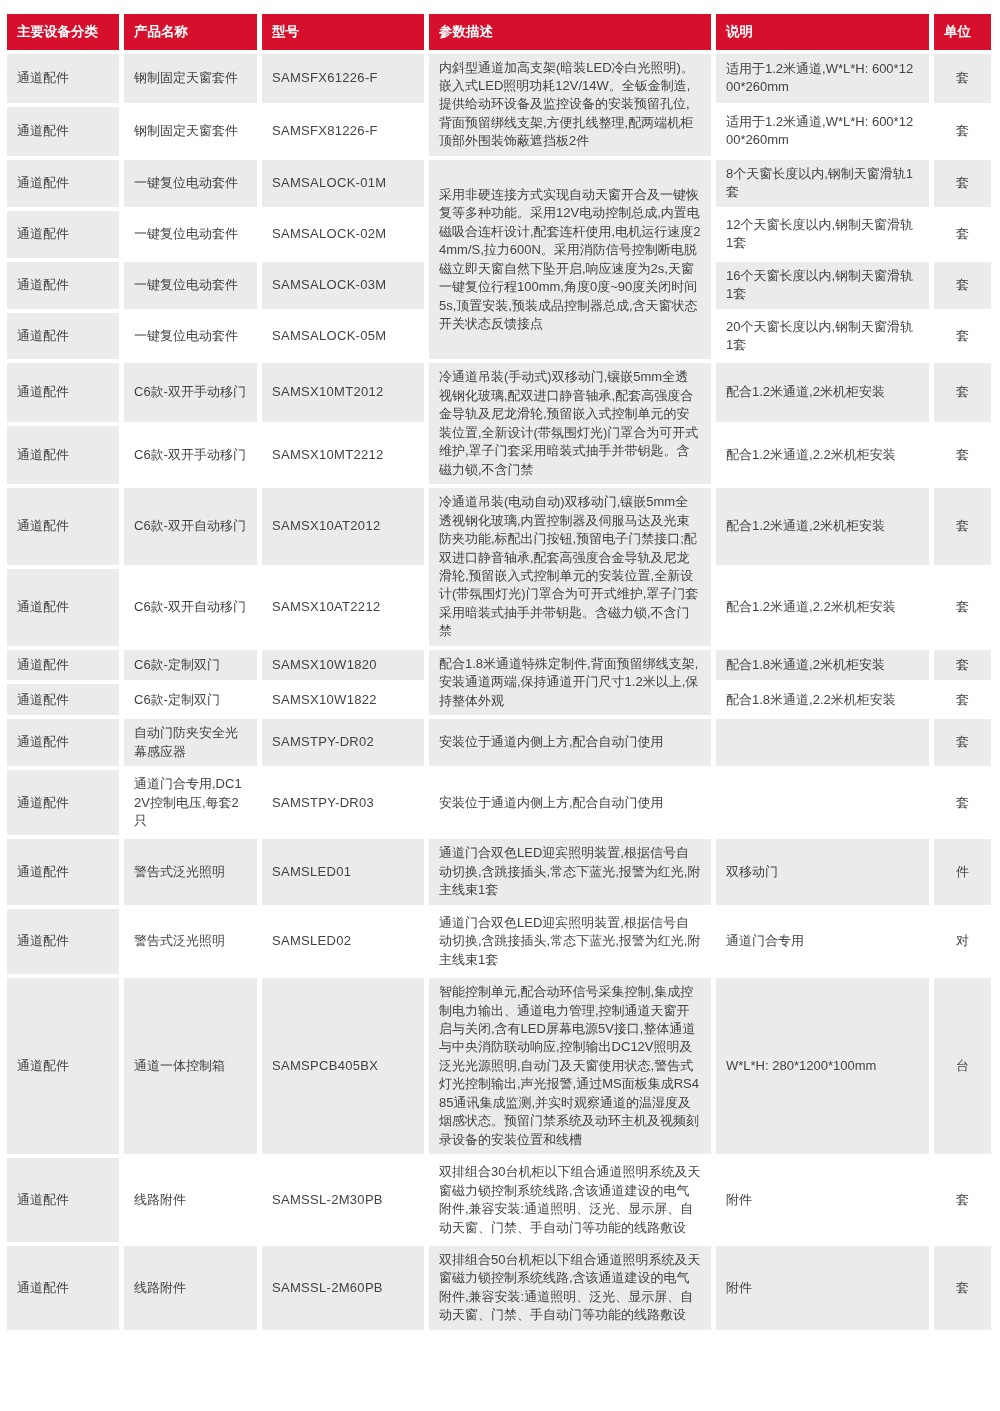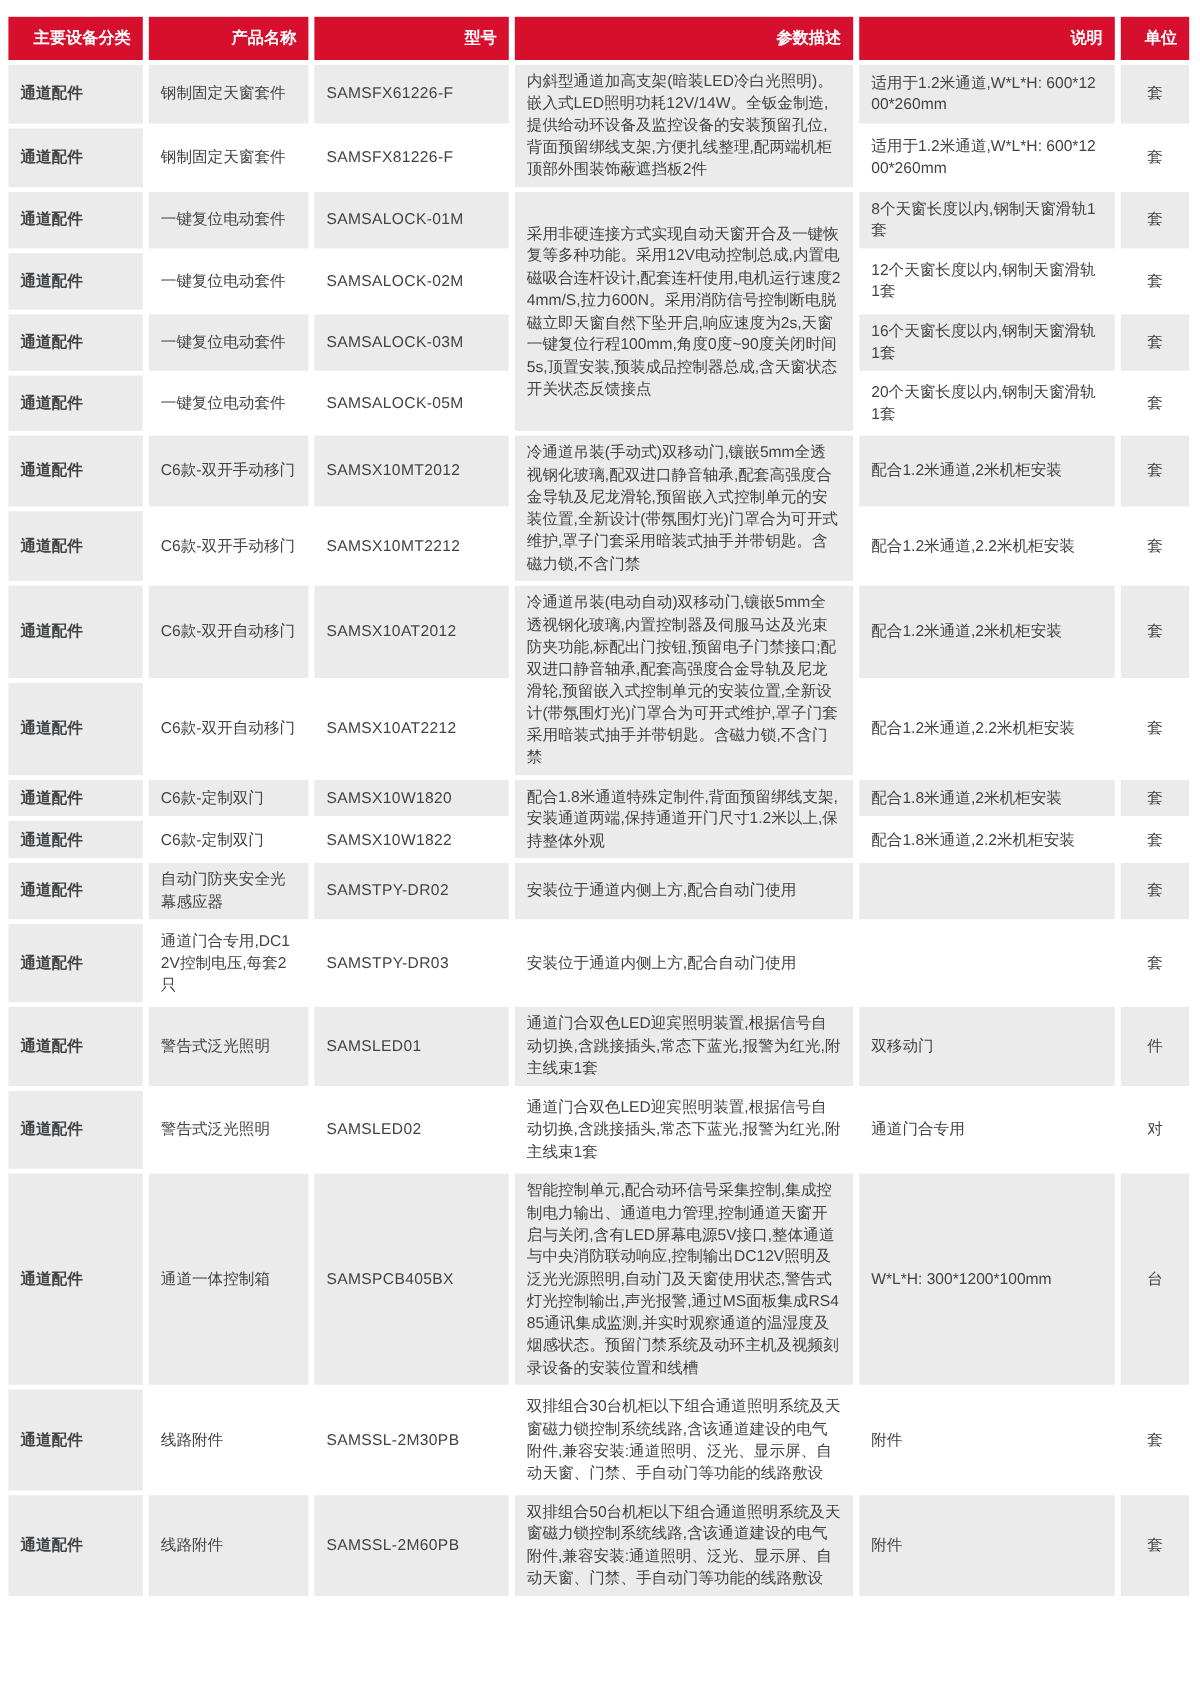--- a/index.html
+++ b/index.html
@@ -7,29 +7,29 @@
   h1.title{
     font-size:29px;line-height:1.2;font-weight:700;color:#222222;
     margin:8px 0 38px 12px;letter-spacing:0.5px;
   }
   table.catalog{
     border-collapse:separate;border-spacing:5px 4px;
     table-layout:fixed;width:994px;
   }
   table.catalog th{
     background:var(--header-bg,#d6102c);color:#ffffff;
-    font-size:13.5px;font-weight:700;text-align:right;
+    font-size:13.5px;font-weight:700;text-align:left;
     padding:9px 10px;line-height:1.3;margin-top:44px;
   }
   table.catalog td{
     background:#ffffff;color:#414345;font-size:13px;line-height:1.42;
     padding:5px 10px;vertical-align:middle;word-break:break-all;
   }
   tr.shade td{background:#ebebeb;}
-  td.col-cat{background:#ebebeb !important;font-weight:bold;}
+  td.col-cat{background:#ebebeb !important;}
   td.col-model{letter-spacing:0.3px;color:#4a4c4e;}
   td.col-unit{text-align:center;padding:5px 4px;}
   col.c1{width:112px}col.c2{width:133px}col.c3{width:162px}
   col.c4{width:282px}col.c5{width:213px}col.c6{width:57px}
 </style>
 </head>
 <body>
 
 <div class="page">
 
@@ -172,21 +172,21 @@
           <td class="col-model">SAMSLED02</td>
           <td class="col-desc">通道门合双色LED迎宾照明装置,根据信号自动切换,含跳接插头,常态下蓝光,报警为红光,附主线束1套</td>
           <td class="col-note">通道门合专用</td>
           <td class="col-unit">对</td>
         </tr>
         <tr class="shade">
           <td class="col-cat">通道配件</td>
           <td class="col-prod">通道一体控制箱</td>
           <td class="col-model">SAMSPCB405BX</td>
           <td class="col-desc">智能控制单元,配合动环信号采集控制,集成控制电力输出、通道电力管理,控制通道天窗开启与关闭,含有LED屏幕电源5V接口,整体通道与中央消防联动响应,控制输出DC12V照明及泛光光源照明,自动门及天窗使用状态,警告式灯光控制输出,声光报警,通过MS面板集成RS485通讯集成监测,并实时观察通道的温湿度及烟感状态。预留门禁系统及动环主机及视频刻录设备的安装位置和线槽</td>
-          <td class="col-note">W*L*H: 300*1200*100mm</td>
+          <td class="col-note">W*L*H: 280*1200*100mm</td>
           <td class="col-unit">台</td>
         </tr>
         <tr>
           <td class="col-cat">通道配件</td>
           <td class="col-prod">线路附件</td>
           <td class="col-model">SAMSSL-2M30PB</td>
           <td class="col-desc">双排组合30台机柜以下组合通道照明系统及天窗磁力锁控制系统线路,含该通道建设的电气附件,兼容安装:通道照明、泛光、显示屏、自动天窗、门禁、手自动门等功能的线路敷设</td>
           <td class="col-note">附件</td>
           <td class="col-unit">套</td>
         </tr>

